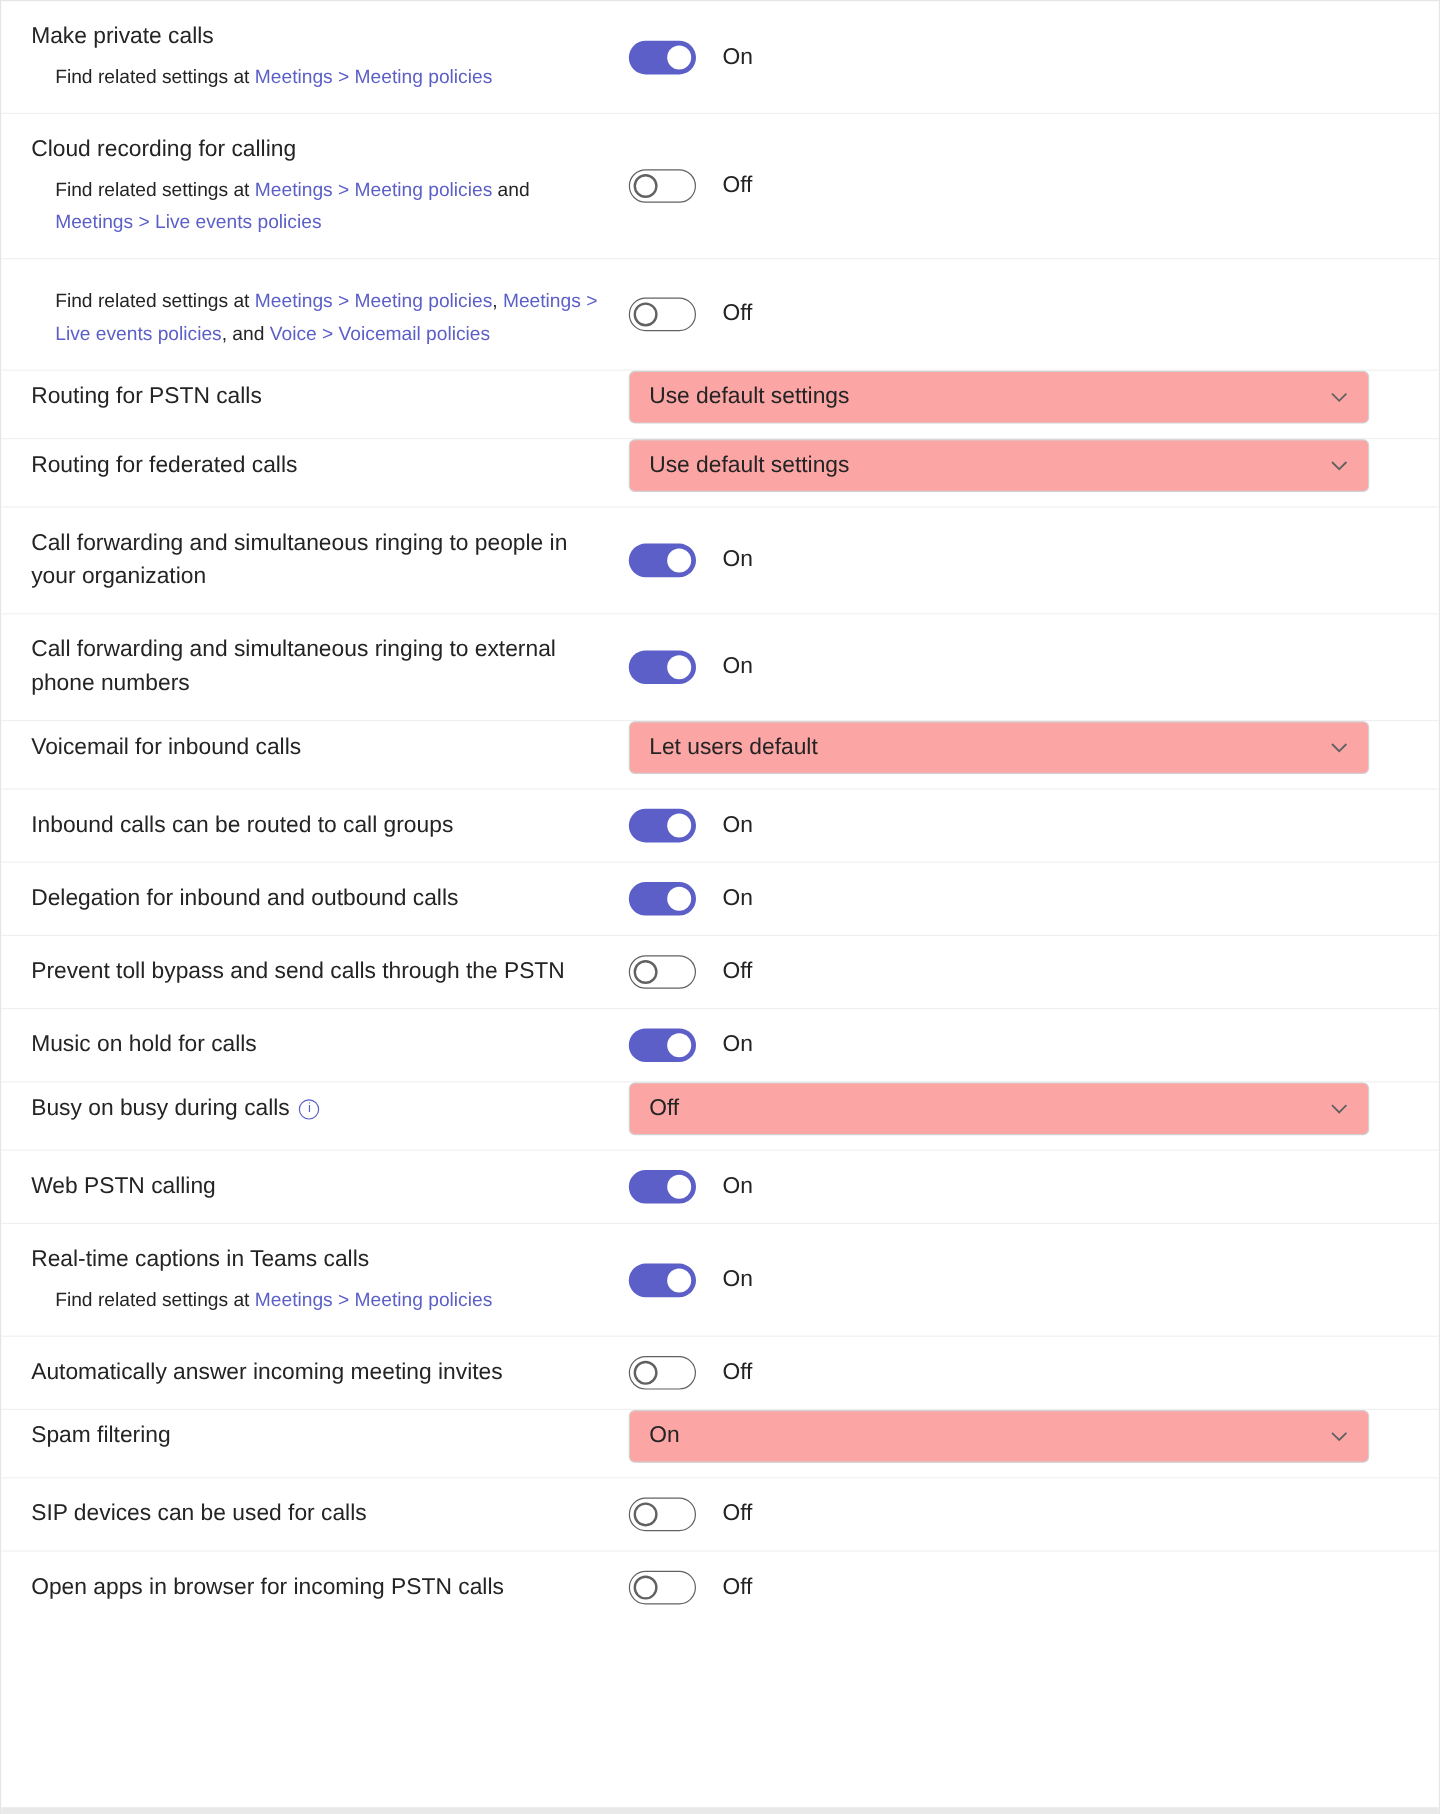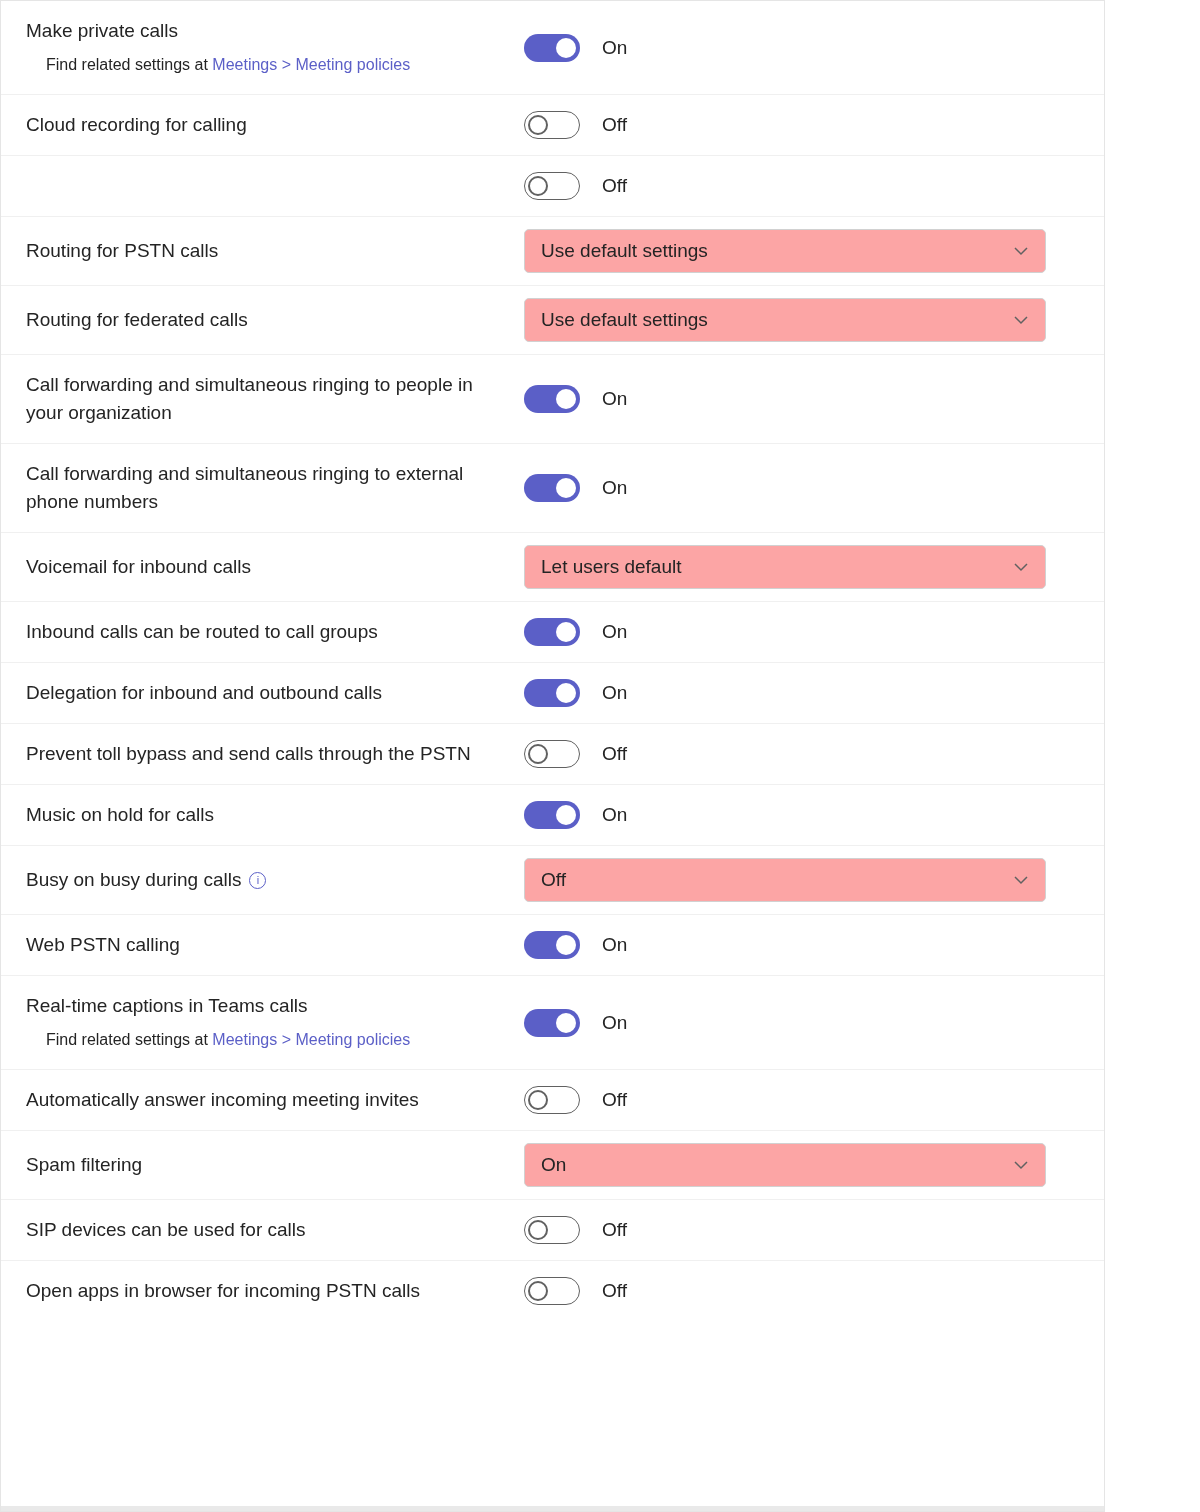--- a/index.html
+++ b/index.html
@@ -3,34 +3,34 @@
 <meta charset="utf-8">
 <style>
   * { box-sizing: border-box; margin: 0; padding: 0; }
   html, body { background: #ffffff; }
   body {
     font-family: "Liberation Sans", "DejaVu Sans", sans-serif;
     color: #242424;
     width: 1200px;
   }
   .page {
-    width: 1105px;
+    width: 1200px;
     height: 1512px;
     border: 1px solid #e5e5e5;
     position: relative;
     overflow: hidden;
     background: #ffffff;
   }
   .row {
     display: flex;
     align-items: center;
     padding: 16px 58px 16px 25px;
   }
   .row + .row { border-top: 1px solid #f0f0f0; justify-content: flex-end; }
-  .row--dd { padding-top: 12px; padding-bottom: 12px; }
+  .row--dd { padding-top: 0; padding-bottom: 12px; }
   .label-col { width: 498px; flex: none; }
   .label {
     font-size: 19px;
     line-height: 28px;
     color: #242424;
     max-width: 460px;
   }
   .label-line { display: flex; align-items: center; }
   .help {
     font-size: 16px;
@@ -115,31 +115,33 @@
       <div class="toggle on">
           <span class="knob"></span>
         </div>
       <span class="status">On</span>
     </div>
   </div>
 
   <div class="row">
     <div class="label-col">
       <div class="label">Cloud recording for calling</div>
-    </div>
-    <div class="control-col">
-      <div class="toggle off">
-          <span class="knob"></span>
-        </div>
-      <span class="status">Off</span>
-    </div>
-  </div>
-
-  <div class="row">
-    <div class="label-col">
+      <div class="help"><span>Find related settings at </span><a class="link">Meetings &gt; Meeting policies</a><span> and </span><a class="link">Meetings &gt; Live events policies</a></div>
+    </div>
+    <div class="control-col">
+      <div class="toggle off">
+          <span class="knob"></span>
+        </div>
+      <span class="status">Off</span>
+    </div>
+  </div>
+
+  <div class="row">
+    <div class="label-col">
+      <div class="help"><span>Find related settings at </span><a class="link">Meetings &gt; Meeting policies</a><span>, </span><a class="link">Meetings &gt; Live events policies</a><span>, and </span><a class="link">Voice &gt; Voicemail policies</a></div>
     </div>
     <div class="control-col">
       <div class="toggle off">
           <span class="knob"></span>
         </div>
       <span class="status">Off</span>
     </div>
   </div>
 
   <div class="row row--dd">

